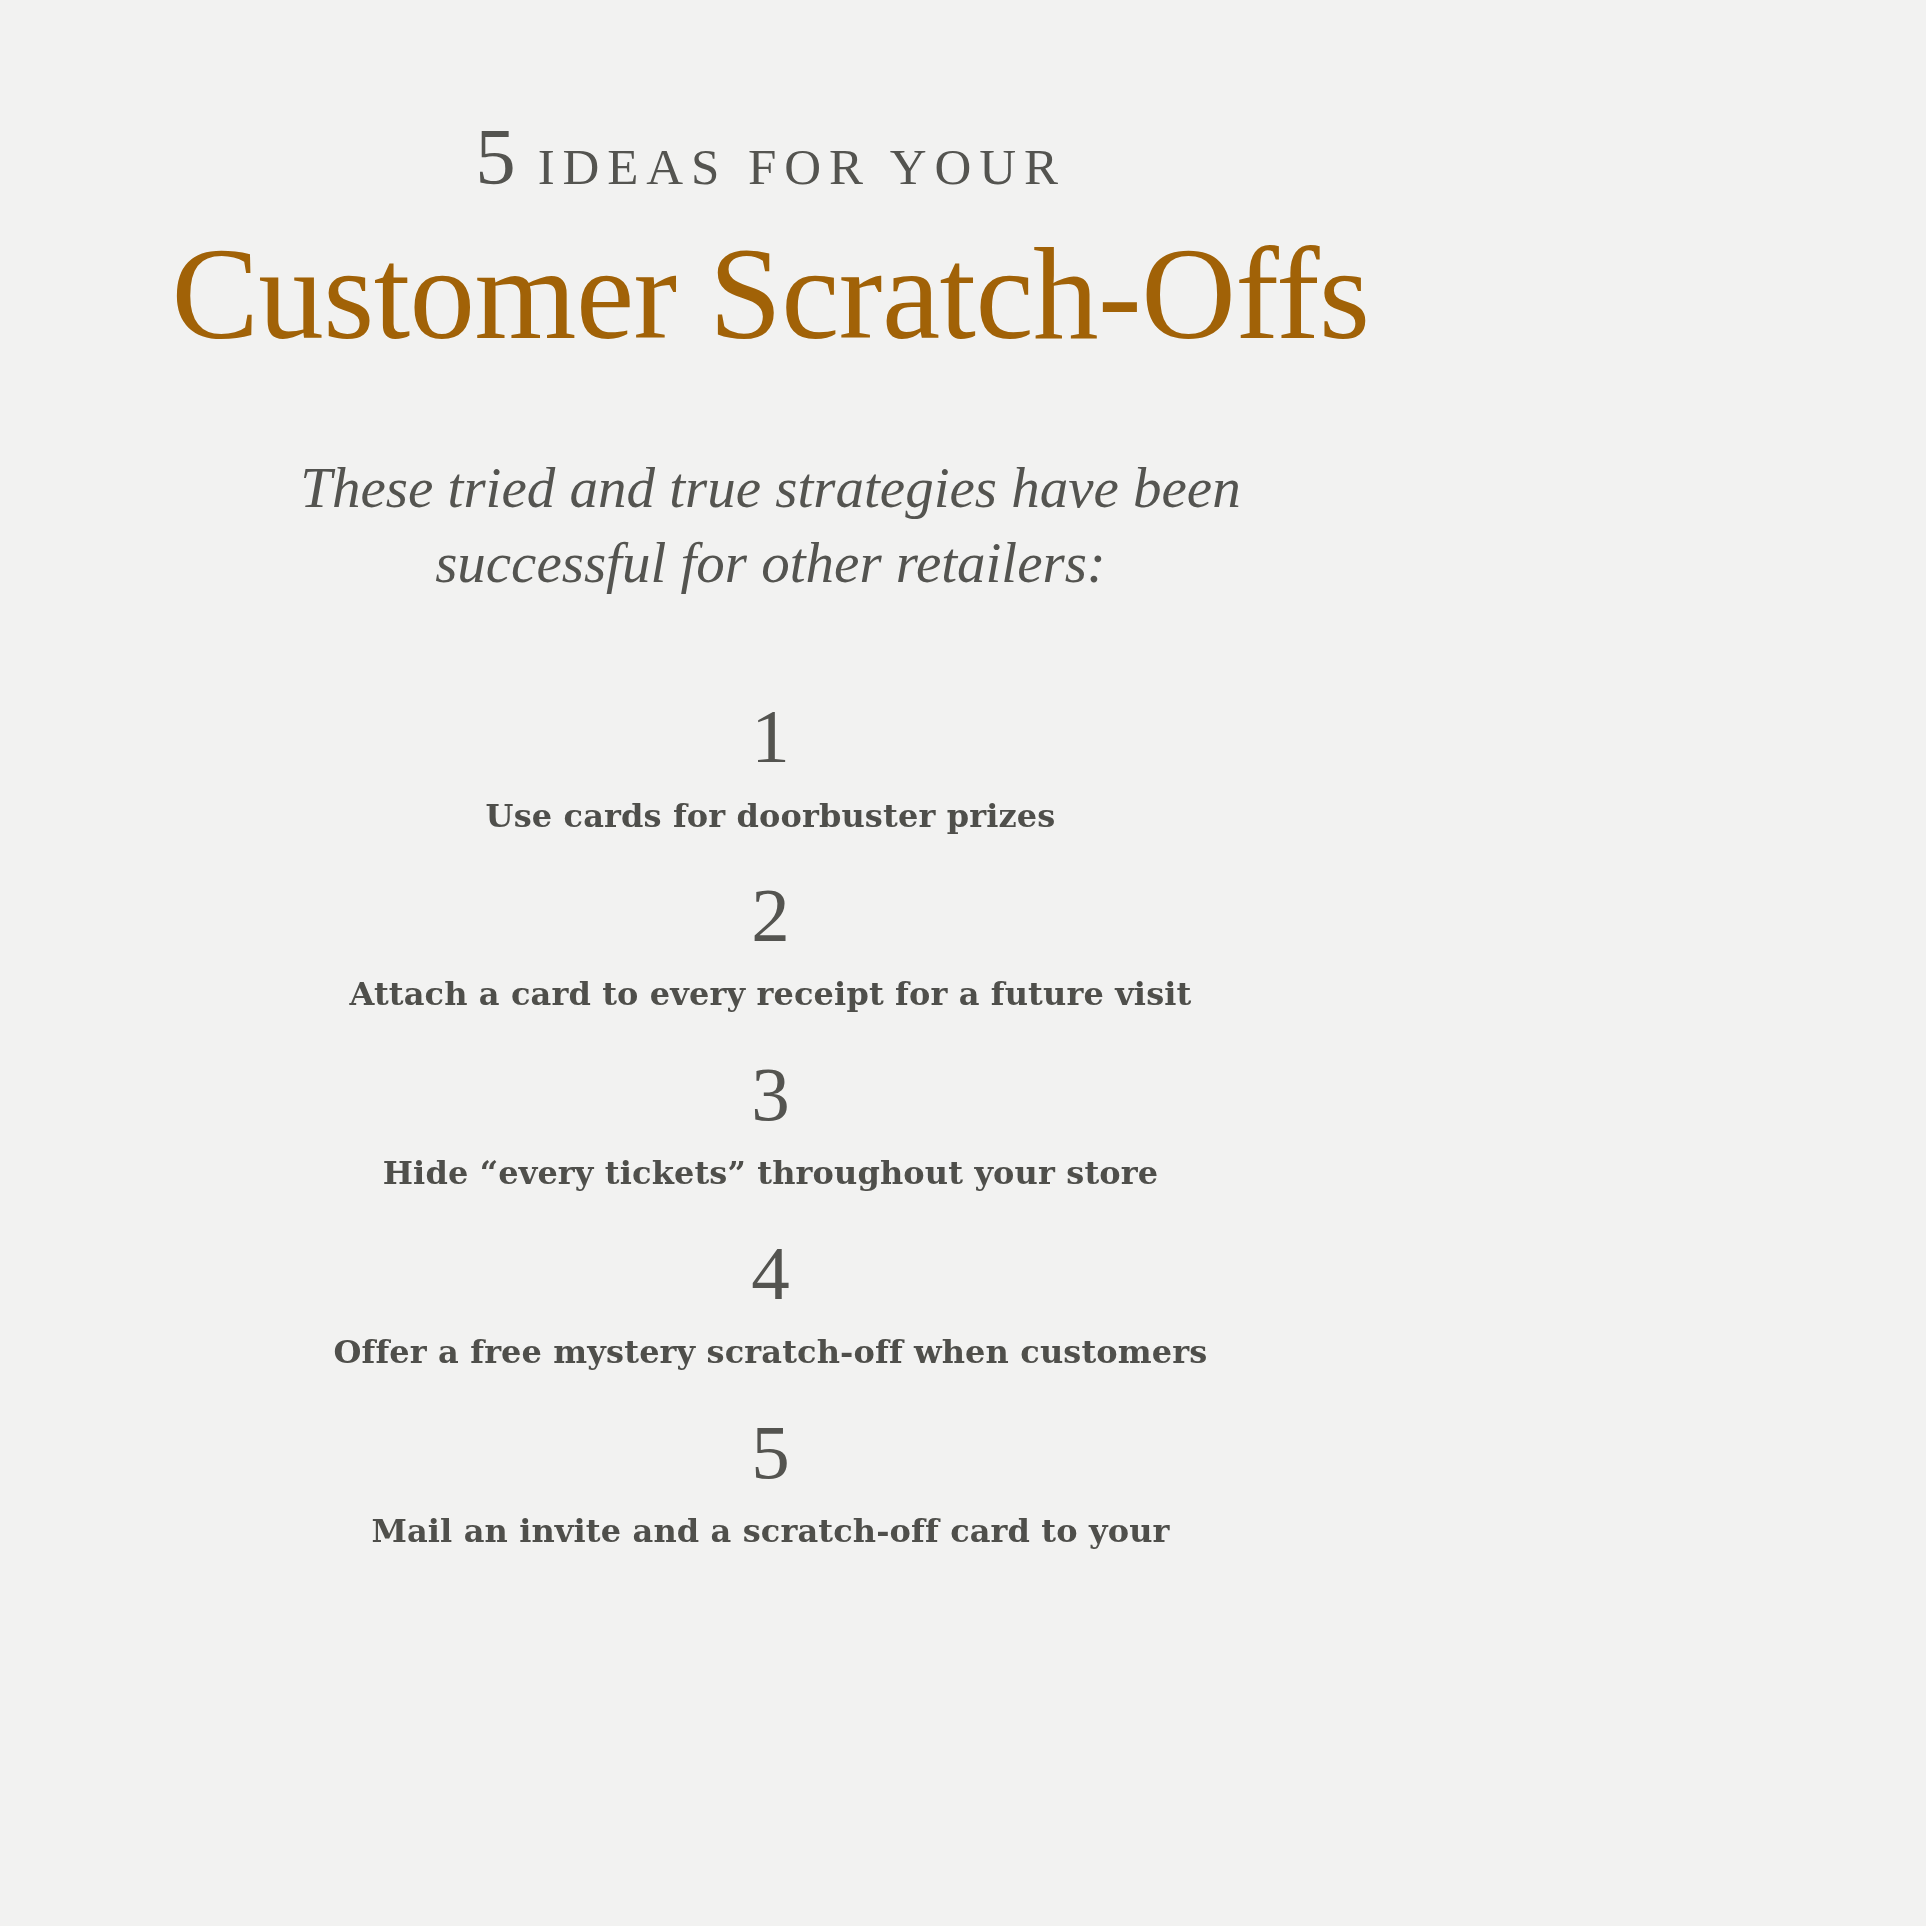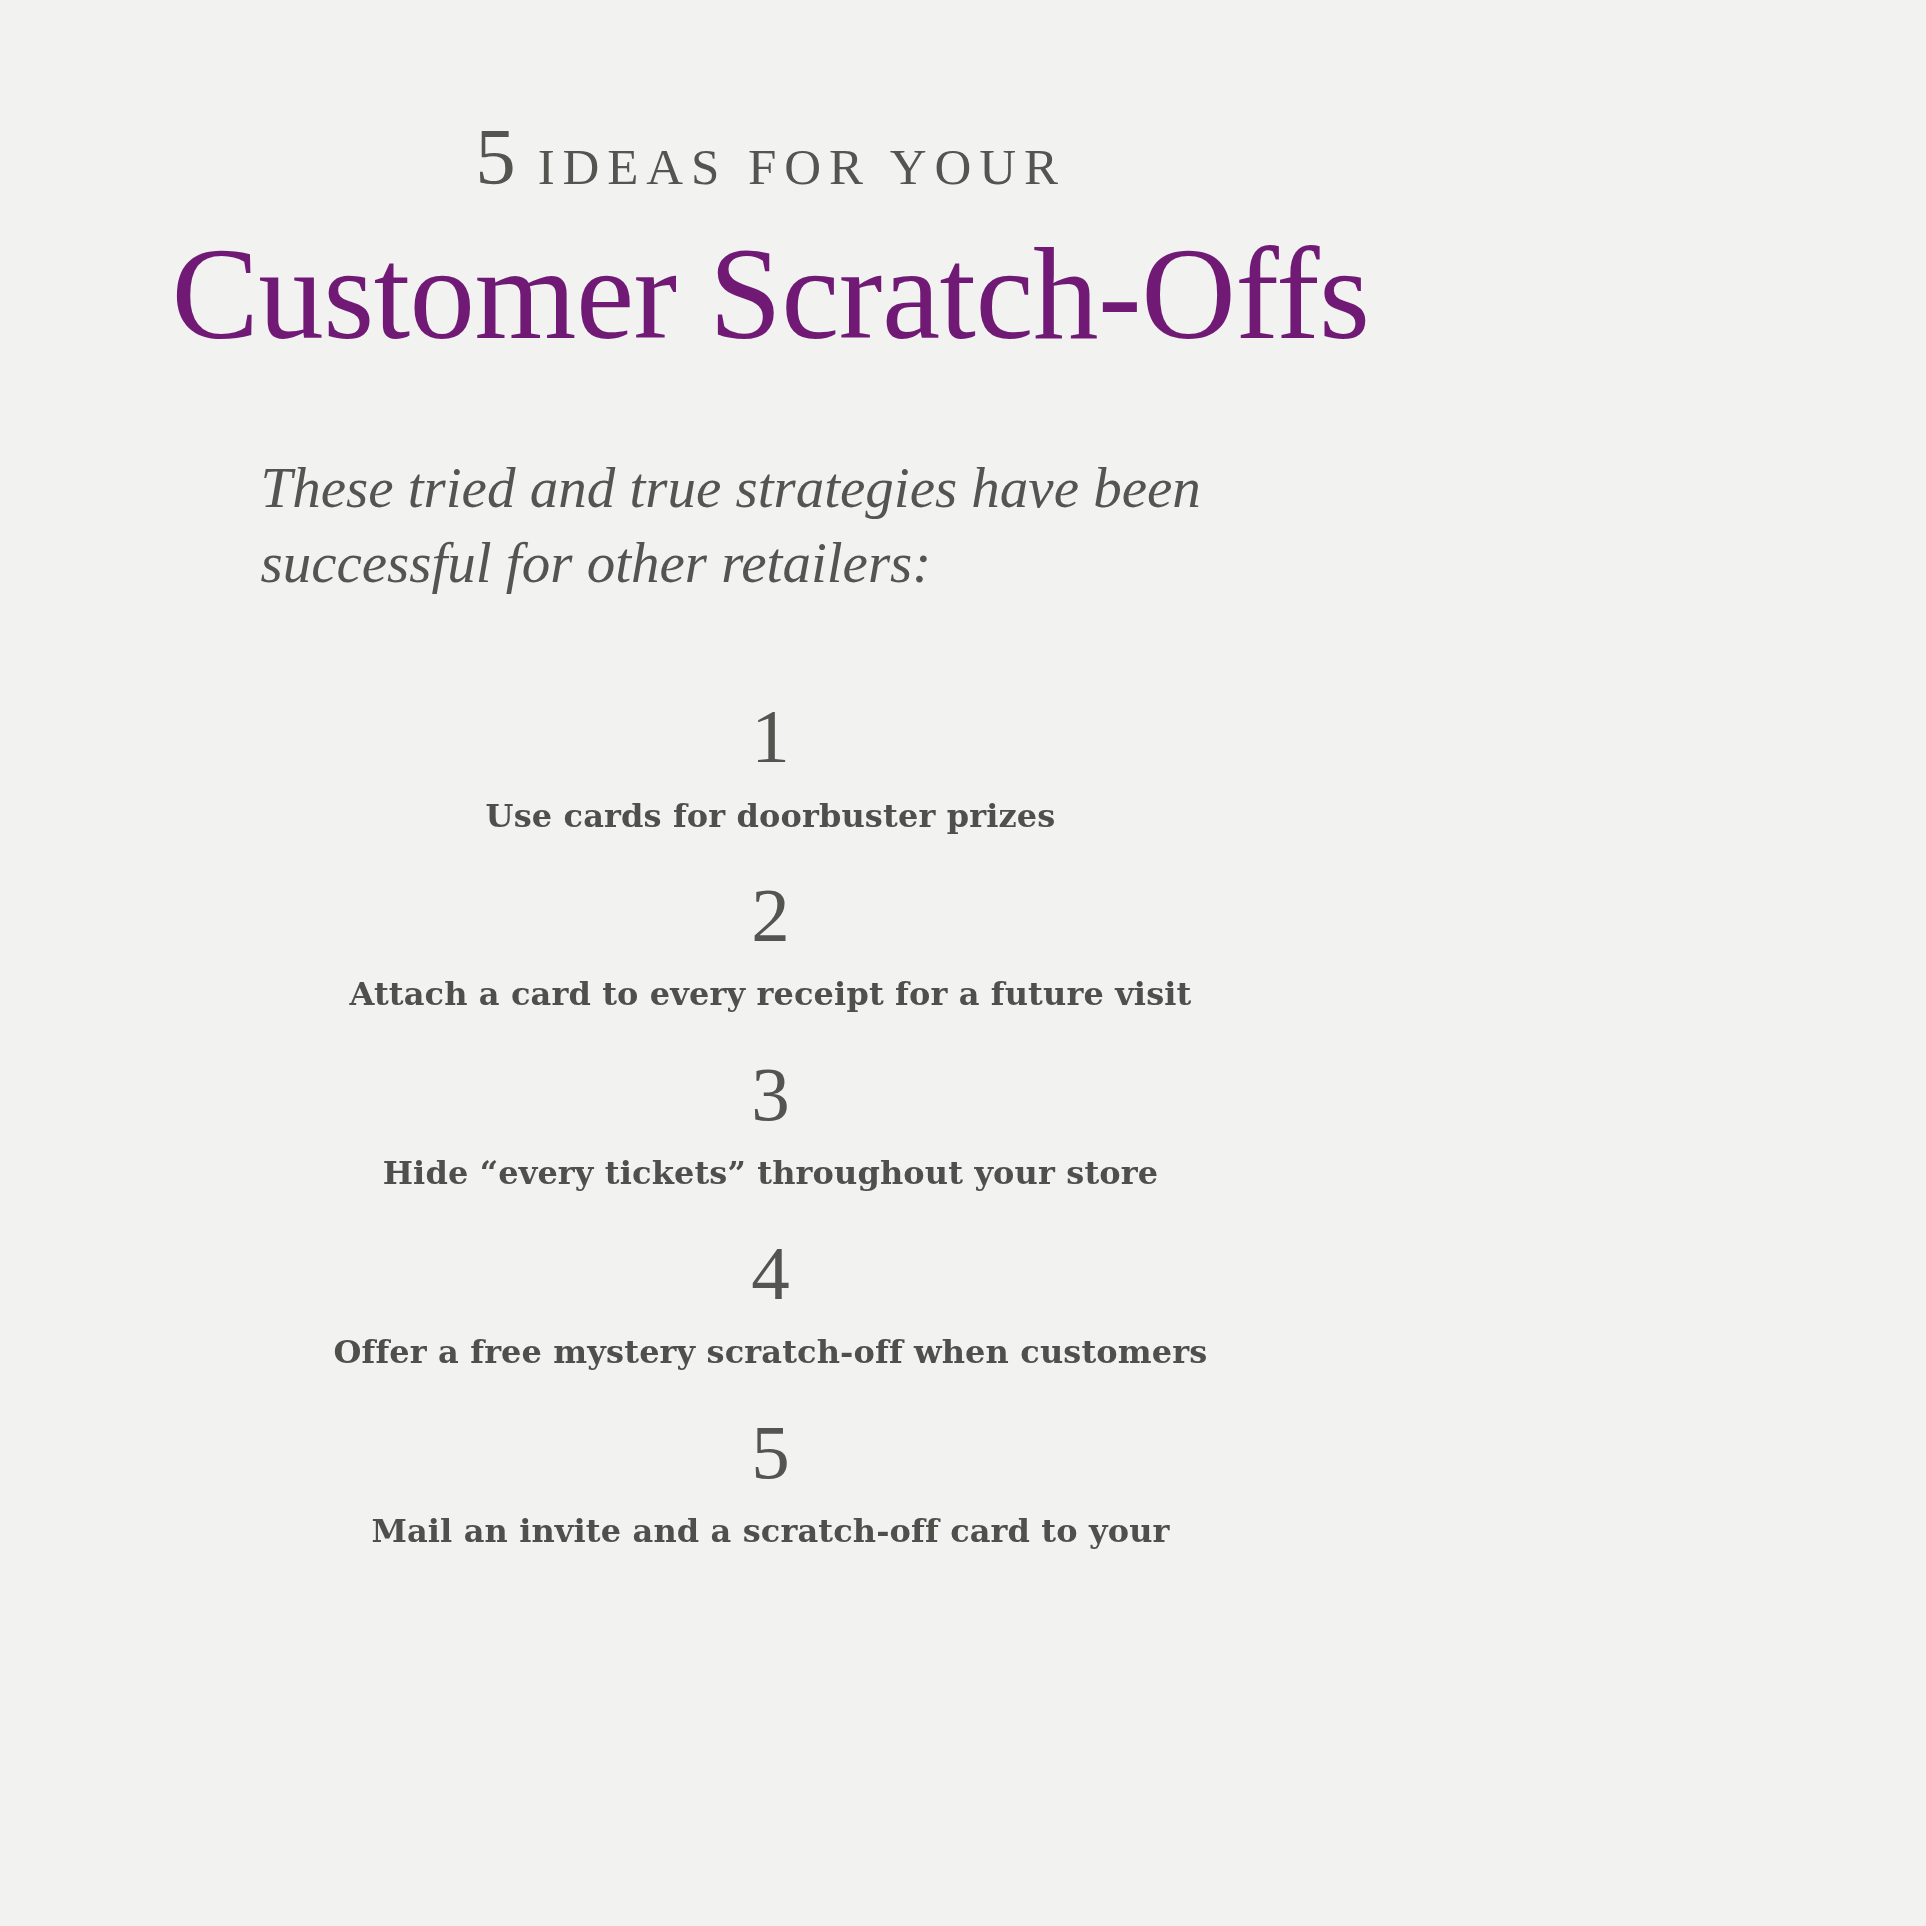--- a/index.html
+++ b/index.html
@@ -56,29 +56,29 @@
 
   .main-title {
     display: block;
     text-align: center;
     font-family: "Liberation Serif", "DejaVu Serif", serif;
     font-size: 131px;
     font-weight: 400;
     letter-spacing: -0.004em;
     line-height: 1.04;
     margin-top: 28px;
-    color: #701a75;
+    color: #a16207;
     white-space: nowrap;
   }
 
   .subtitle {
     display: block;
     margin: 38px auto 0 auto;
     width: 1020px;
-    text-align: left;
+    text-align: center;
     font-family: "Liberation Serif", "DejaVu Serif", serif;
     font-style: italic;
     font-size: 57px;
     font-weight: 400;
     line-height: 1.32;
     color: #545450;
   }
 
   
   .ideas-list {

